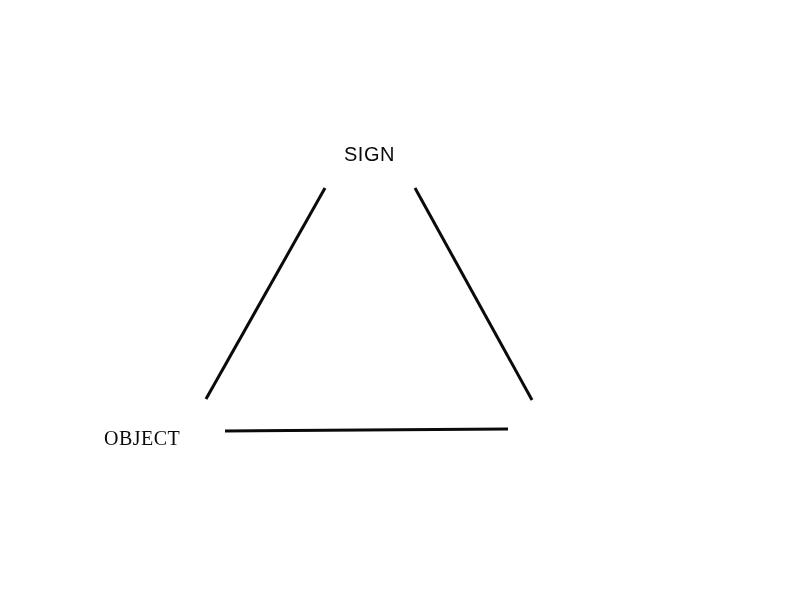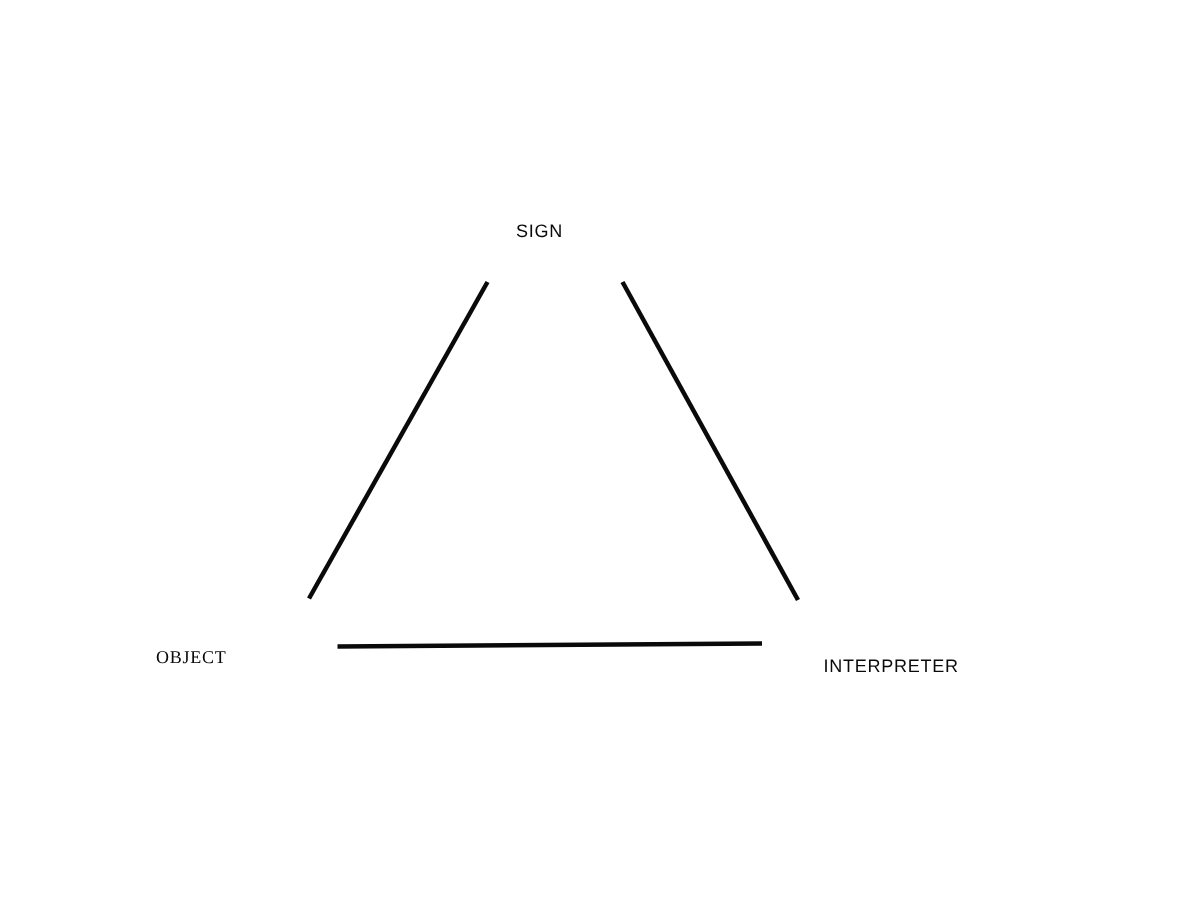--- a/index.html
+++ b/index.html
@@ -22,21 +22,21 @@
     width: 800px;
     height: 600px;
   }
   .triangle-svg line {
     stroke: #0a0a0a;
     stroke-width: 3;
     stroke-linecap: butt;
   }
   .node-label {
     position: absolute;
-    font-size: 12px;
+    font-size: 20px;
     line-height: 20px;
     color: #0a0a0a;
     white-space: nowrap;
     letter-spacing: 0.5px;
   }
   .label-sign        { left: 344px; top: 144px; }
   .label-object      { left: 104px; top: 428px; font-family: Liberation Serif, serif; }
   .label-interpreter { left: 549px; top: 434px; }
 </style>
 </head>
@@ -47,15 +47,14 @@
   <svg class="triangle-svg" viewBox="0 0 800 600">
     <line x1="325" y1="188" x2="206" y2="399"></line>
     <line x1="415" y1="188" x2="532" y2="400"></line>
     <line x1="225" y1="431" x2="508" y2="429"></line>
   </svg>
 
   <span class="node-label label-sign">SIGN</span>
 
   <span class="node-label label-object">OBJECT</span>
 
-  <span class="node-label label-interpreter">INTERPRETER</span>
 
 </div>
 
 </body></html>

